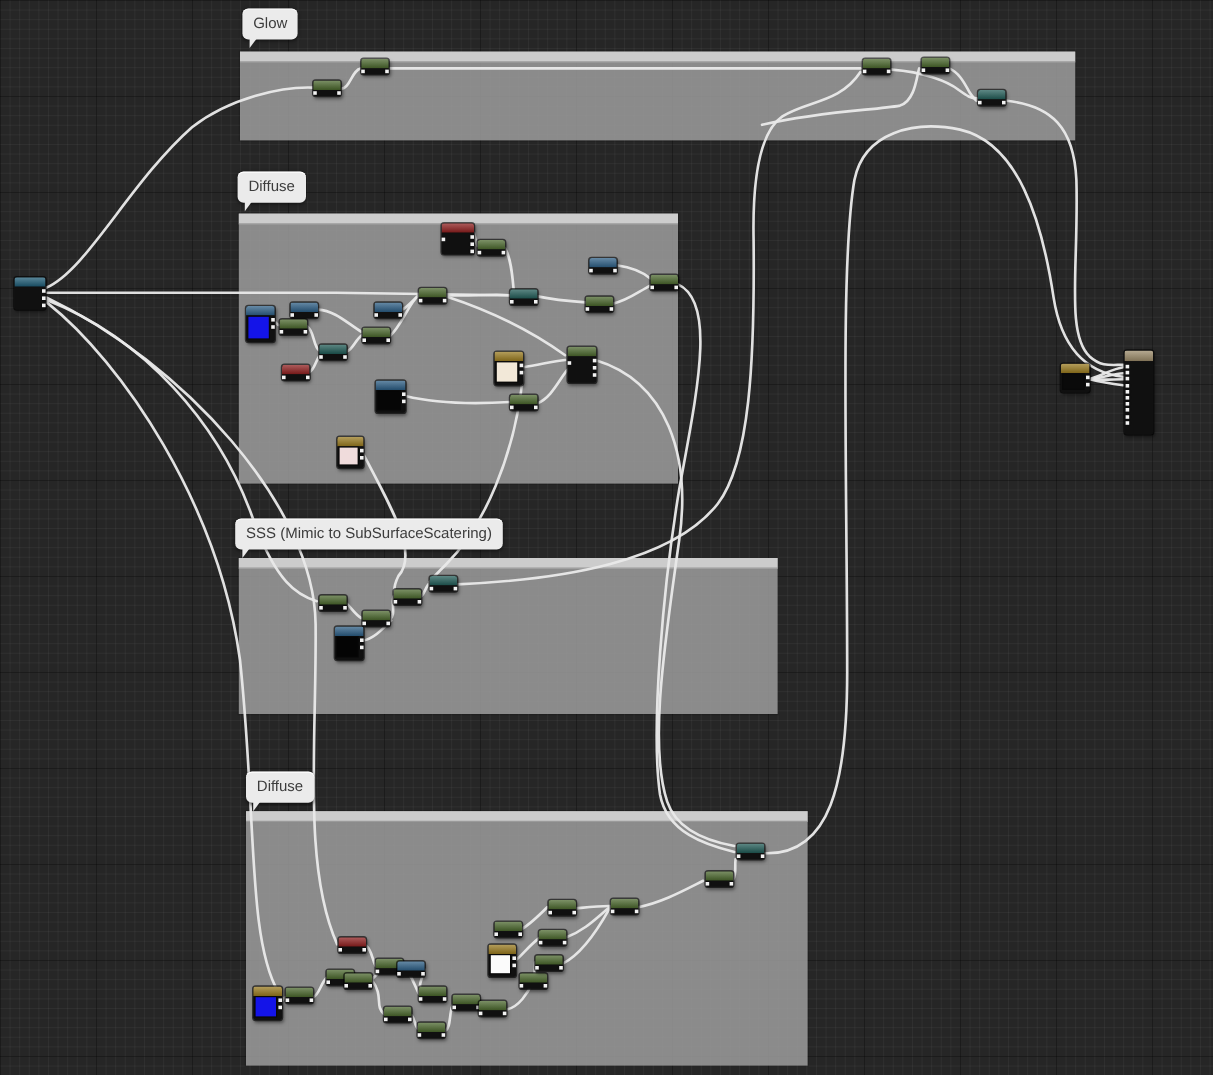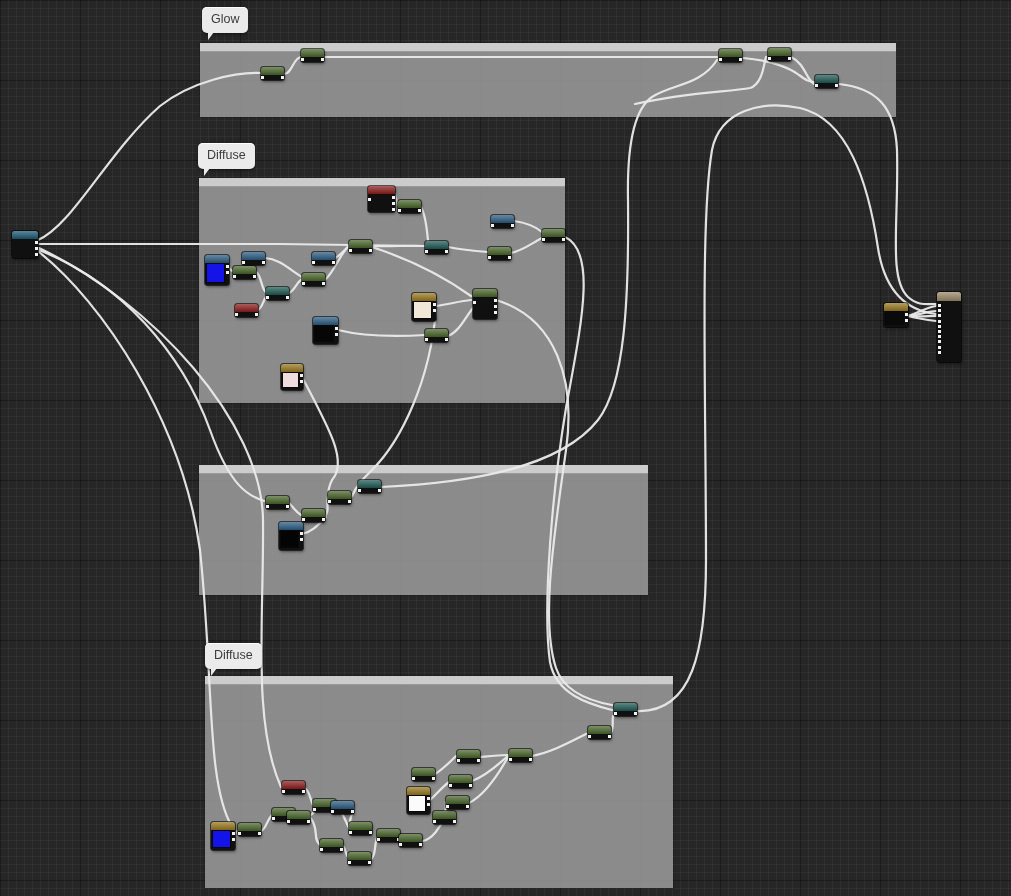--- a/index.html
+++ b/index.html
@@ -461,14 +461,15 @@
         <span class="pin" style="left: 1px; top: 32.8px;"></span>
         <span class="pin" style="left: 1px; top: 38px;"></span>
         <span class="pin" style="left: 1px; top: 43.2px;"></span>
         <span class="pin" style="left: 1px; top: 48.4px;"></span>
         <span class="pin" style="left: 1px; top: 53.6px;"></span>
         <span class="pin" style="left: 1px; top: 58.8px;"></span>
       </div>
     </div>
   <div class="bubble" style="left: 202px; top: 7px;">Glow</div>
   <div class="bubble" style="left: 198px; top: 143px;">Diffuse</div>
+  <div class="bubble" style="left: 196px; top: 432px;">SSS (Mimic to SubSurfaceScatering)</div>
   <div class="bubble" style="left: 205px; top: 643px;">Diffuse</div>
 </div>
 
 </body></html>

